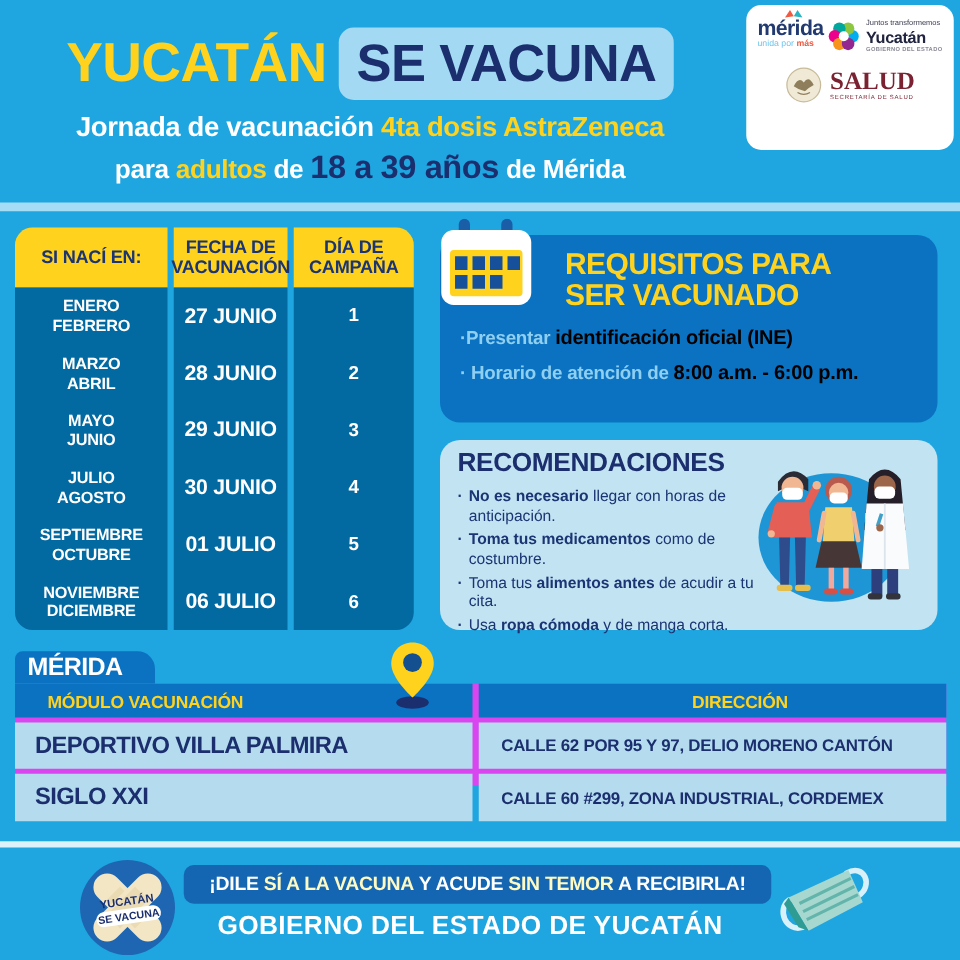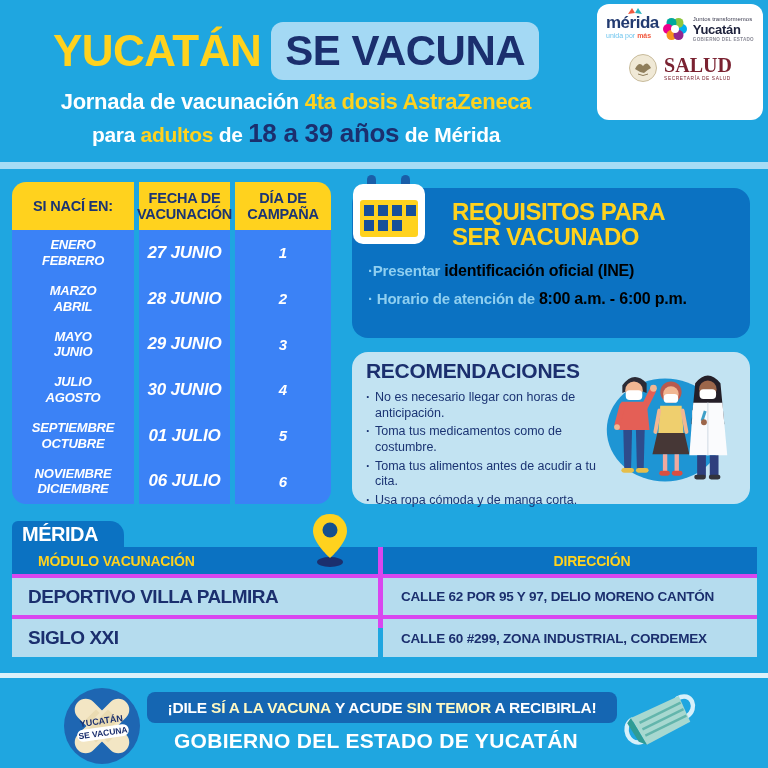--- a/index.html
+++ b/index.html
@@ -39,42 +39,42 @@
   
   .divider-top{position:absolute;left:0;top:162px;width:768px;height:7px;background:#A6DCF5;}
   .divider-bottom{position:absolute;left:0;top:673px;width:768px;height:5px;background:#DCF1FA;}
   
   .schedule{position:absolute;left:12px;top:182px;width:332px;height:322px;display:flex;gap:5px;}
   .sch-col{display:flex;flex-direction:column;}
   .sc1{width:122px;} .sc2{width:91px;text-align:center;} .sc3{width:96px;}
   .sch-th{height:48px;background:#FFD21E;color:#1B3473;display:flex;flex-direction:column;justify-content:center;align-items:center;font-size:14.5px;line-height:1.12;letter-spacing:-.2px;}
   .sc1 .sch-th{border-top-left-radius:14px;}
   .sc3 .sch-th{border-top-right-radius:14px;}
-  .sch-body{flex:1;background:#3b82f6;display:flex;flex-direction:column;font-style:italic;}
+  .sch-body{flex:1;background:#0369a1;display:flex;flex-direction:column;}
   .sc1 .sch-body{border-bottom-left-radius:14px;}
   .sc3 .sch-body{border-bottom-right-radius:14px;}
   .sch-cell{flex:1;display:flex;flex-direction:column;justify-content:center;align-items:center;color:#fff;}
   .sch-cell.months{font-size:13px;line-height:1.2;letter-spacing:-.2px;}
   .sch-cell.date{font-size:17px;letter-spacing:-.2px;}
   .sch-cell.day{font-size:15px;}
   
   .req{position:absolute;left:352px;top:188px;width:398px;height:150px;background:#0B72C2;border-radius:16px;}
   .calendar-icon{position:absolute;left:-2px;top:-13px;}
   .req-title{position:absolute;left:100px;top:12px;color:#FFD21E;font-size:24px;line-height:1.04;letter-spacing:-.5px;text-align:left;}
   .req-title span{display:block;}
   .req-items{position:absolute;left:16px;top:74px;right:8px;text-align:left;}
   .req-item{font-size:15px;color:#8FCFF0;margin-bottom:10px;letter-spacing:-.2px;}
   .req-item .b{color:#000000;font-size:16px;}
   
   .rec{position:absolute;left:352px;top:352px;width:398px;height:152px;background:#C2E3F2;border-radius:16px;}
   .rec-title{position:absolute;left:14px;top:7px;color:#1B2F6E;font-size:21px;letter-spacing:-.3px;}
   .rec-items{position:absolute;left:14px;top:38px;width:242px;color:#1B3473;font-size:12.5px;line-height:1.25;font-weight:400;text-align:left;}
   .rec-item{position:relative;padding-left:9px;margin-bottom:3px;}
   .rec-item .bullet{position:absolute;left:0;top:0;font-weight:700;}
-  .rec-item .b{font-weight:400;}
+  .rec-item .b{font-weight:700;}
   .people{position:absolute;right:8px;top:10px;}
   
   .loc-tab{position:absolute;left:12px;top:521px;width:112px;height:26px;background:#0B72C2;border-radius:6px 14px 0 0;color:#fff;font-size:20px;letter-spacing:-.5px;box-sizing:border-box;padding:2px 0 0 10px;}
   .loc-grid{position:absolute;left:12px;top:547px;width:745px;height:81px;background:#d946ef;display:grid;grid-template-columns:366px 374px;grid-template-rows:27px 37px 38px;gap:4px 5px;}
   .loc-h{background:#0B72C2;color:#FFD21E;font-size:14px;display:flex;align-items:center;letter-spacing:-.2px;padding-left:44px;}
   .loc-h.module{padding-left:26px;}
   .loc-h.address{justify-content:center;}
   .loc-cell{background:#B5DCEE;color:#1B2F6E;display:flex;align-items:center;}
   .loc-cell.name{font-size:19px;padding-left:16px;letter-spacing:-.5px;}
   .loc-cell.addr{font-size:13.5px;padding-left:18px;letter-spacing:-.2px;text-align:center;}

